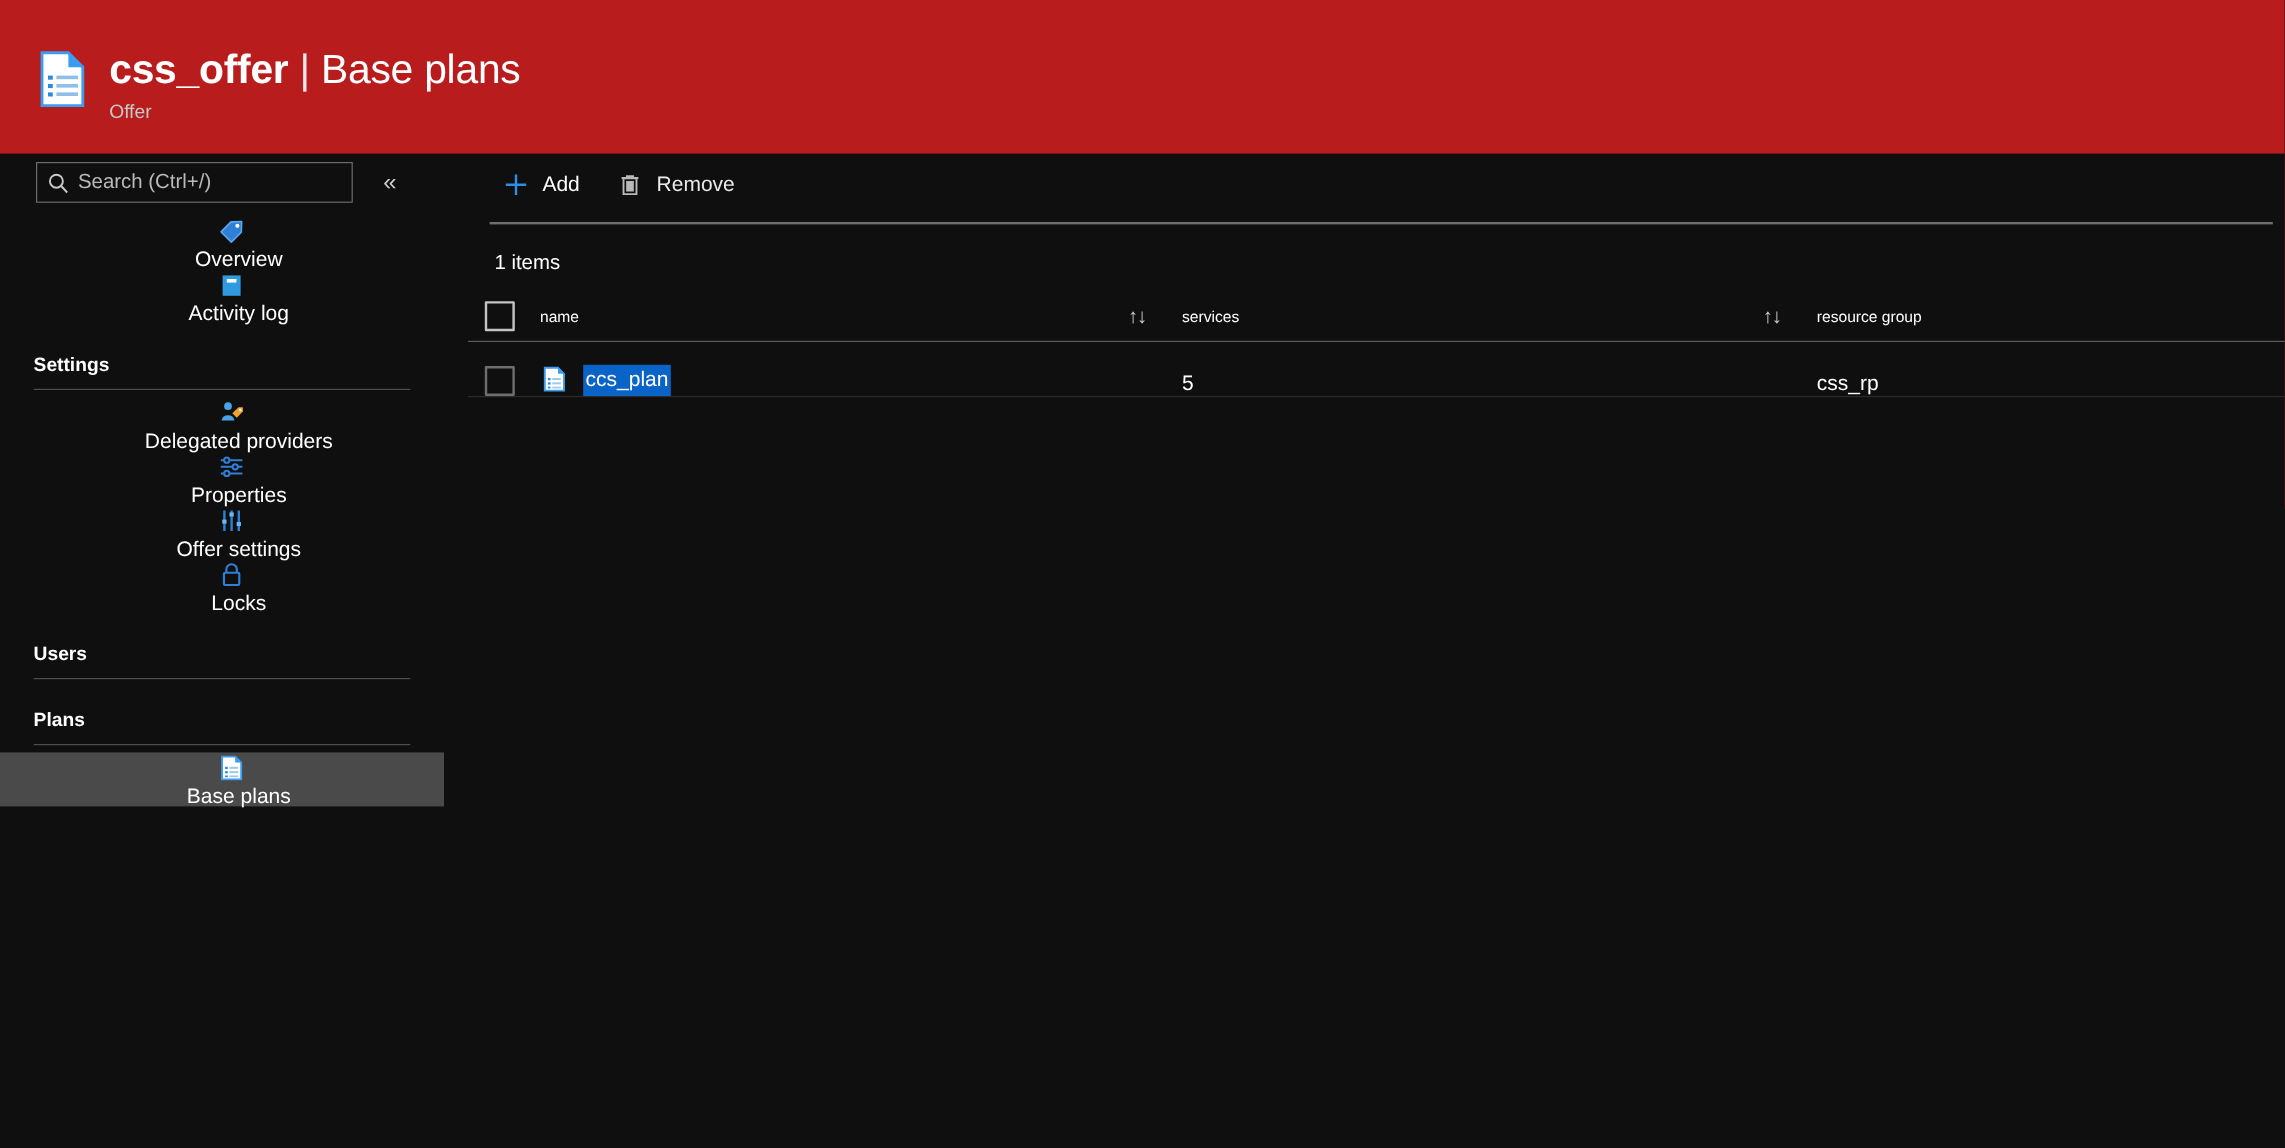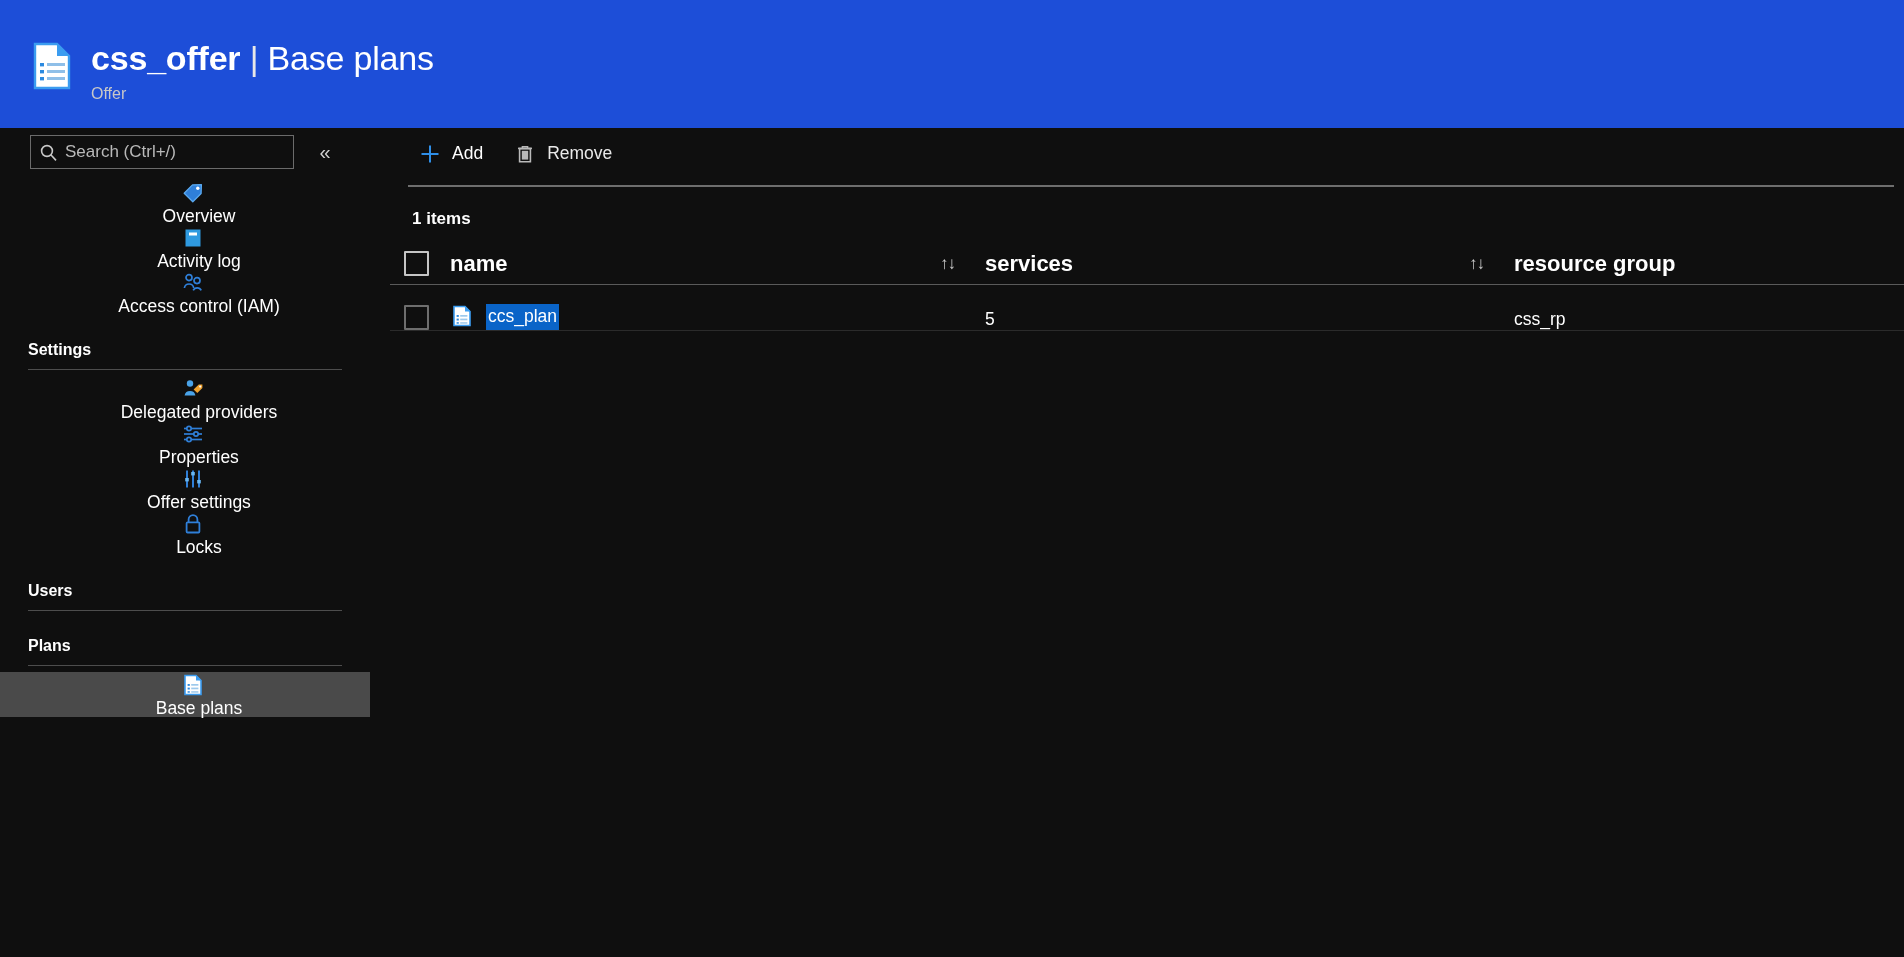--- a/index.html
+++ b/index.html
@@ -10,21 +10,21 @@
     background: #0f0f0f;
     font-family: "Liberation Sans", sans-serif;
     color: #ffffff;
     overflow: hidden;
   }
 
   #app {
     position: relative;
     width: 1904px;
     height: 957px;
-    background: #1d4ed8;
+    background: #b91c1c;
   }
 
   
   .blade-header {
     position: absolute;
     left: 0; top: 0;
     width: 1904px;
     height: 128px;
     display: flex;
     align-items: flex-start;
@@ -177,21 +177,20 @@
     height: 2px;
     background: #6e6e6e;
     margin: 5px 0 0 18px;
     width: 1486px;
   }
 
   .items-count {
     font-size: 17px;
     color: #ffffff;
     padding: 22px 0 0 22px;
-    font-weight: bold;
   }
 
   
   .grid {
     margin-top: 14px;
     width: 1514px;
   }
   .grid-head {
     display: flex;
     align-items: center;
@@ -216,22 +215,22 @@
   }
   .chk.row { border: 2px solid #6e6e6e; }
 
   .col-name   { width: 490px; flex: 0 0 auto; display: flex; align-items: center; }
   .col-sort1  { width: 42px;  flex: 0 0 auto; display: flex; align-items: center; }
   .col-svc    { width: 487px; flex: 0 0 auto; display: flex; align-items: center; padding-left: 3px;}
   .col-sort2  { width: 42px;  flex: 0 0 auto; display: flex; align-items: center; }
   .col-rg     { width: 330px; flex: 0 0 auto; display: flex; align-items: center; padding-left: 3px;}
 
   .col-head-txt {
-    font-size: 22px;
-    font-weight: 700;
+    font-size: 13px;
+    font-weight: 400;
     color: #ffffff;
     white-space: nowrap;
   }
   .sort-ico {
     font-size: 17px;
     color: #cfcfcf;
     letter-spacing: -1px;
     user-select: none;
     cursor: pointer;
   }
@@ -303,31 +302,20 @@
       <div class="nav-item">
         <span class="nav-ico">
           <svg width="24" height="24" viewBox="0 0 24 24">
             <rect x="4.5" y="3.5" width="15" height="17" fill="#2f9ae0"></rect>
             <rect x="8" y="6.5" width="8" height="3" fill="#ffffff"></rect>
           </svg>
         </span>
         <span class="nav-label">Activity log</span>
       </div>
 
-      <div class="nav-item">
-        <span class="nav-ico">
-          <svg width="24" height="24" viewBox="0 0 24 24">
-            <circle cx="8" cy="6.6" r="3" fill="none" stroke="#2f7fd8" stroke-width="1.7"></circle>
-            <path d="M3.4 17 a4.7 4.7 0 0 1 9.3 0" fill="none" stroke="#2f7fd8" stroke-width="1.7"></path>
-            <circle cx="16" cy="9.6" r="3" fill="none" stroke="#2f7fd8" stroke-width="1.7"></circle>
-            <path d="M12.2 19.4 a4.4 4.4 0 0 1 8 0" fill="none" stroke="#2f7fd8" stroke-width="1.7"></path>
-          </svg>
-        </span>
-        <span class="nav-label">Access control (IAM)</span>
-      </div>
     </div>
 
     <div class="nav-group">
       <div class="nav-group-title">Settings</div>
       <div class="nav-group-rule"></div>
     </div>
     <div>
       <div class="nav-item">
         <span class="nav-ico">
           <svg width="24" height="24" viewBox="0 0 24 24">

